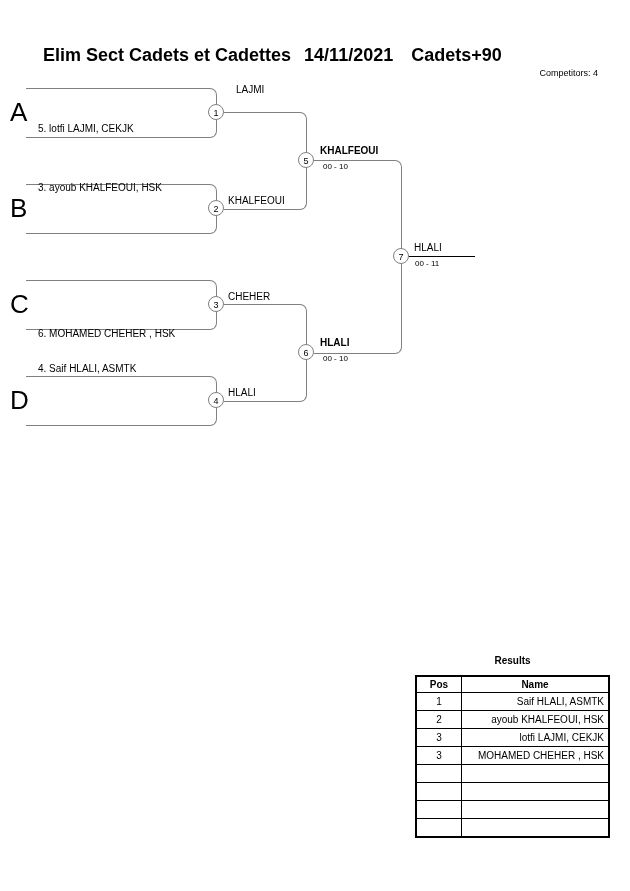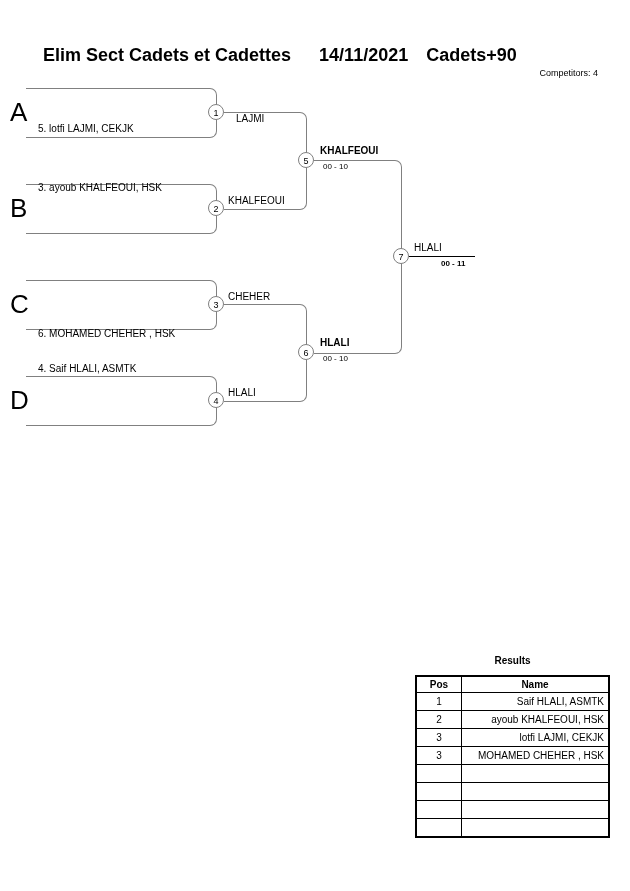--- a/index.html
+++ b/index.html
@@ -3,21 +3,21 @@
 <meta charset="utf-8">
 <style>
   html,body{margin:0;padding:0;background:#fff;}
   .page{
     position:relative;width:630px;height:891px;background:#ffffff;
     font-family:"Liberation Sans","DejaVu Sans",sans-serif;color:#000;
     overflow:hidden;
   }
   
   .title-row{position:absolute;left:43px;top:45px;font-size:18px;font-weight:bold;white-space:nowrap;letter-spacing:0px;}
-  .title-row .seg-date{margin-left:28px;}
+  .title-row .seg-date{margin-left:13px;}
   .title-row .seg-cat{margin-left:18px;}
   .competitors{position:absolute;right:32px;top:68px;font-size:9px;}
   
   .pool-bracket{
     position:absolute;width:190px;height:48px;
     border-top:1px solid #808080;border-right:1px solid #808080;border-bottom:1px solid #808080;
     border-radius:0 7px 7px 0;
   }
   .pool-letter{position:absolute;left:10px;width:26px;height:30px;line-height:30px;font-size:26px;}
   .seed-name{position:absolute;left:38px;font-size:10px;line-height:12px;white-space:nowrap;}
@@ -82,30 +82,30 @@
   <div class="final-line" style="left:409px;top:256px;width:66px;"></div>
 
   <div class="match-circle" style="left:208px;top:104px;"><span>1</span></div>
   <div class="match-circle" style="left:208px;top:200px;"><span>2</span></div>
   <div class="match-circle" style="left:208px;top:296px;"><span>3</span></div>
   <div class="match-circle" style="left:208px;top:392px;"><span>4</span></div>
   <div class="match-circle" style="left:298px;top:152px;"><span>5</span></div>
   <div class="match-circle" style="left:298px;top:344px;"><span>6</span></div>
   <div class="match-circle" style="left:393px;top:248px;"><span>7</span></div>
 
-  <div class="winner-label" style="left:228px;top:113px;padding-left:8px;">LAJMI</div>
+  <div class="winner-label" style="left:228px;top:84px;padding-left:8px;">LAJMI</div>
   <div class="winner-label" style="left:228px;top:195px;">KHALFEOUI</div>
   <div class="winner-label" style="left:228px;top:291px;">CHEHER</div>
   <div class="winner-label" style="left:228px;top:387px;">HLALI</div>
   <div class="winner-label bold" style="left:320px;top:145px;">KHALFEOUI</div>
   <div class="score-label" style="left:323px;top:162px;">00 - 10</div>
   <div class="winner-label bold" style="left:320px;top:337px;">HLALI</div>
   <div class="score-label" style="left:323px;top:354px;">00 - 10</div>
   <div class="winner-label" style="left:414px;top:242px;">HLALI</div>
-  <div class="score-label" style="left:441px;top:259px;font-weight:bold;">00 - 11</div>
+  <div class="score-label" style="left:415px;top:259px;">00 - 11</div>
 
   <div class="results-title">Results</div>
   <table class="results">
     <thead>
       <tr>
         <th class="col-pos">Pos</th>
         <th class="col-name">Name</th>
       </tr>
     </thead>
     <tbody>

